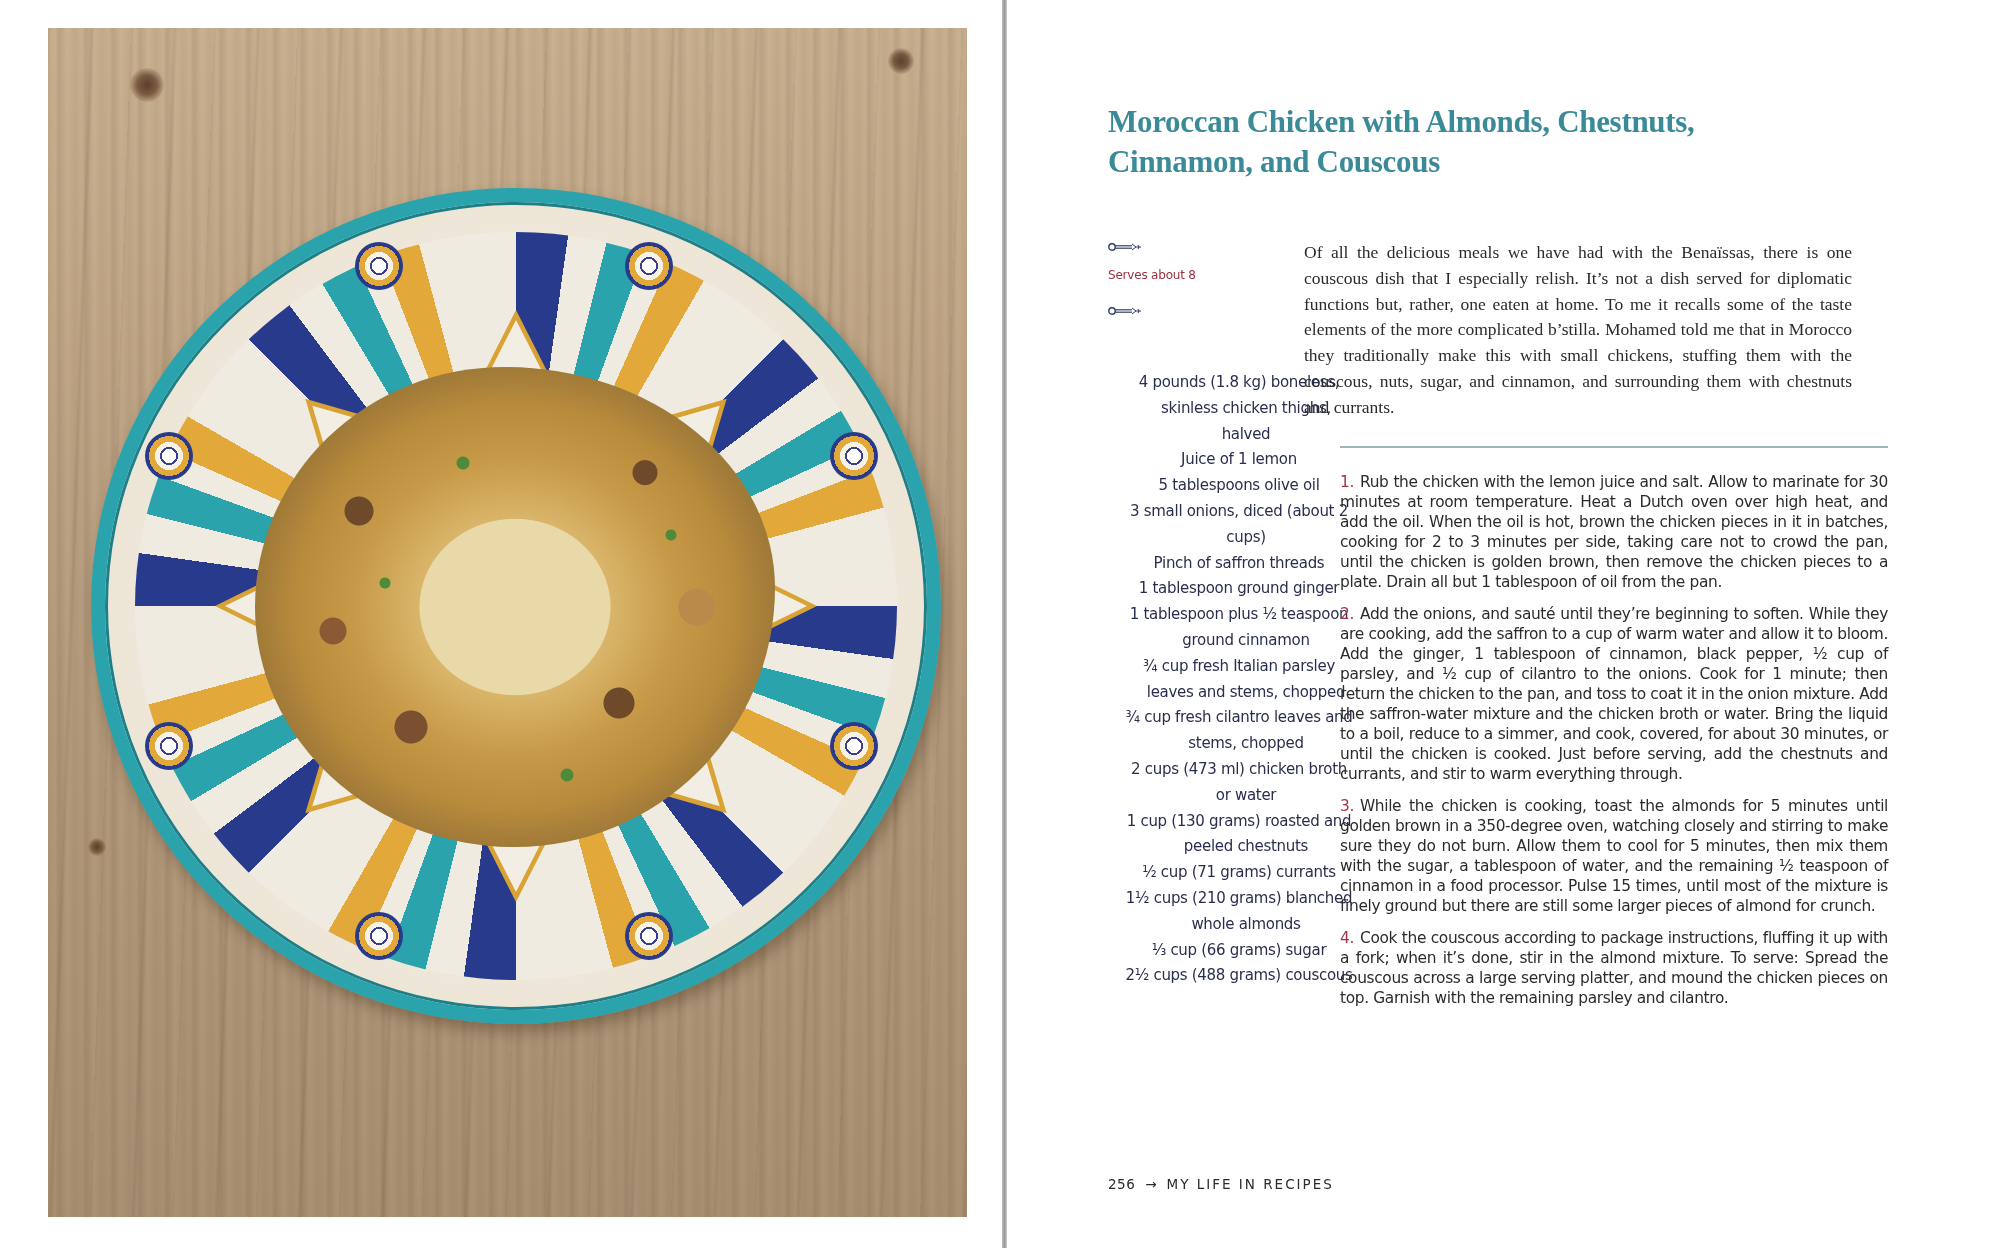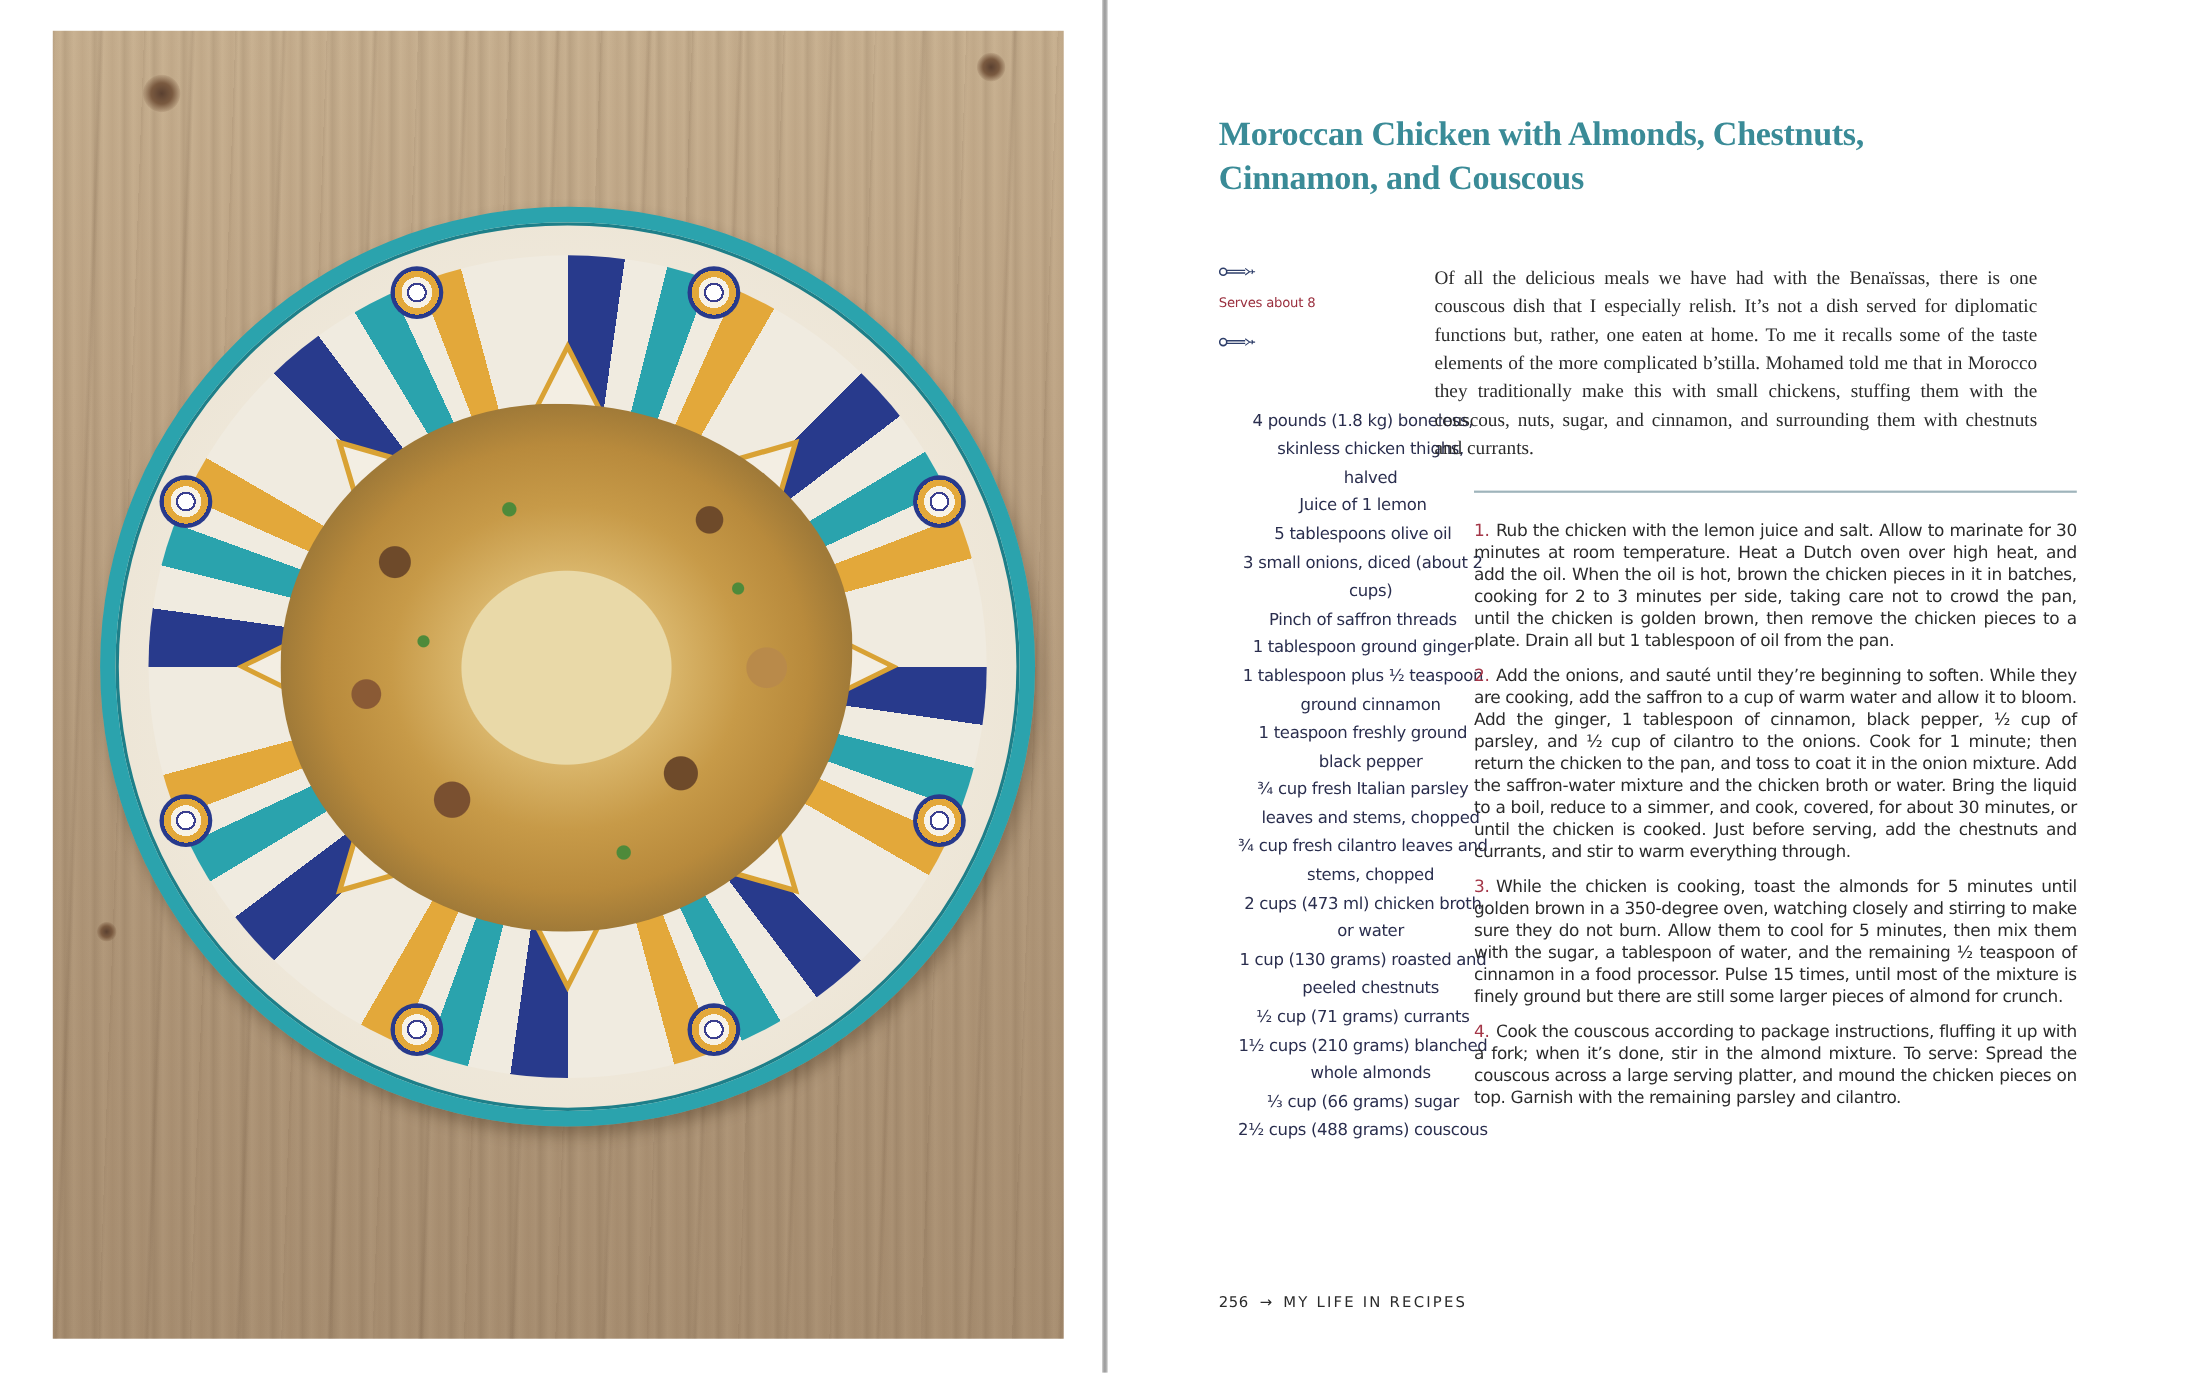--- a/index.html
+++ b/index.html
@@ -127,21 +127,20 @@
 </svg>
 
 <ul class="ingredients">
   <li>4 pounds (1.8 kg) boneless, skinless chicken thighs, halved</li>
   <li>Juice of 1 lemon</li>
   <li>5 tablespoons olive oil</li>
   <li>3 small onions, diced (about 2 cups)</li>
   <li>Pinch of saffron threads</li>
   <li>1 tablespoon ground ginger</li>
   <li>1 tablespoon plus ½ teaspoon ground cinnamon</li>
-  <li>1 teaspoon freshly ground black pepper</li>
   <li>¾ cup fresh Italian parsley leaves and stems, chopped</li>
   <li>¾ cup fresh cilantro leaves and stems, chopped</li>
   <li>2 cups (473 ml) chicken broth or water</li>
   <li>1 cup (130 grams) roasted and peeled chestnuts</li>
   <li>½ cup (71 grams) currants</li>
   <li>1½ cups (210 grams) blanched whole almonds</li>
   <li>⅓ cup (66 grams) sugar</li>
   <li>2½ cups (488 grams) couscous</li>
 </ul>
 

